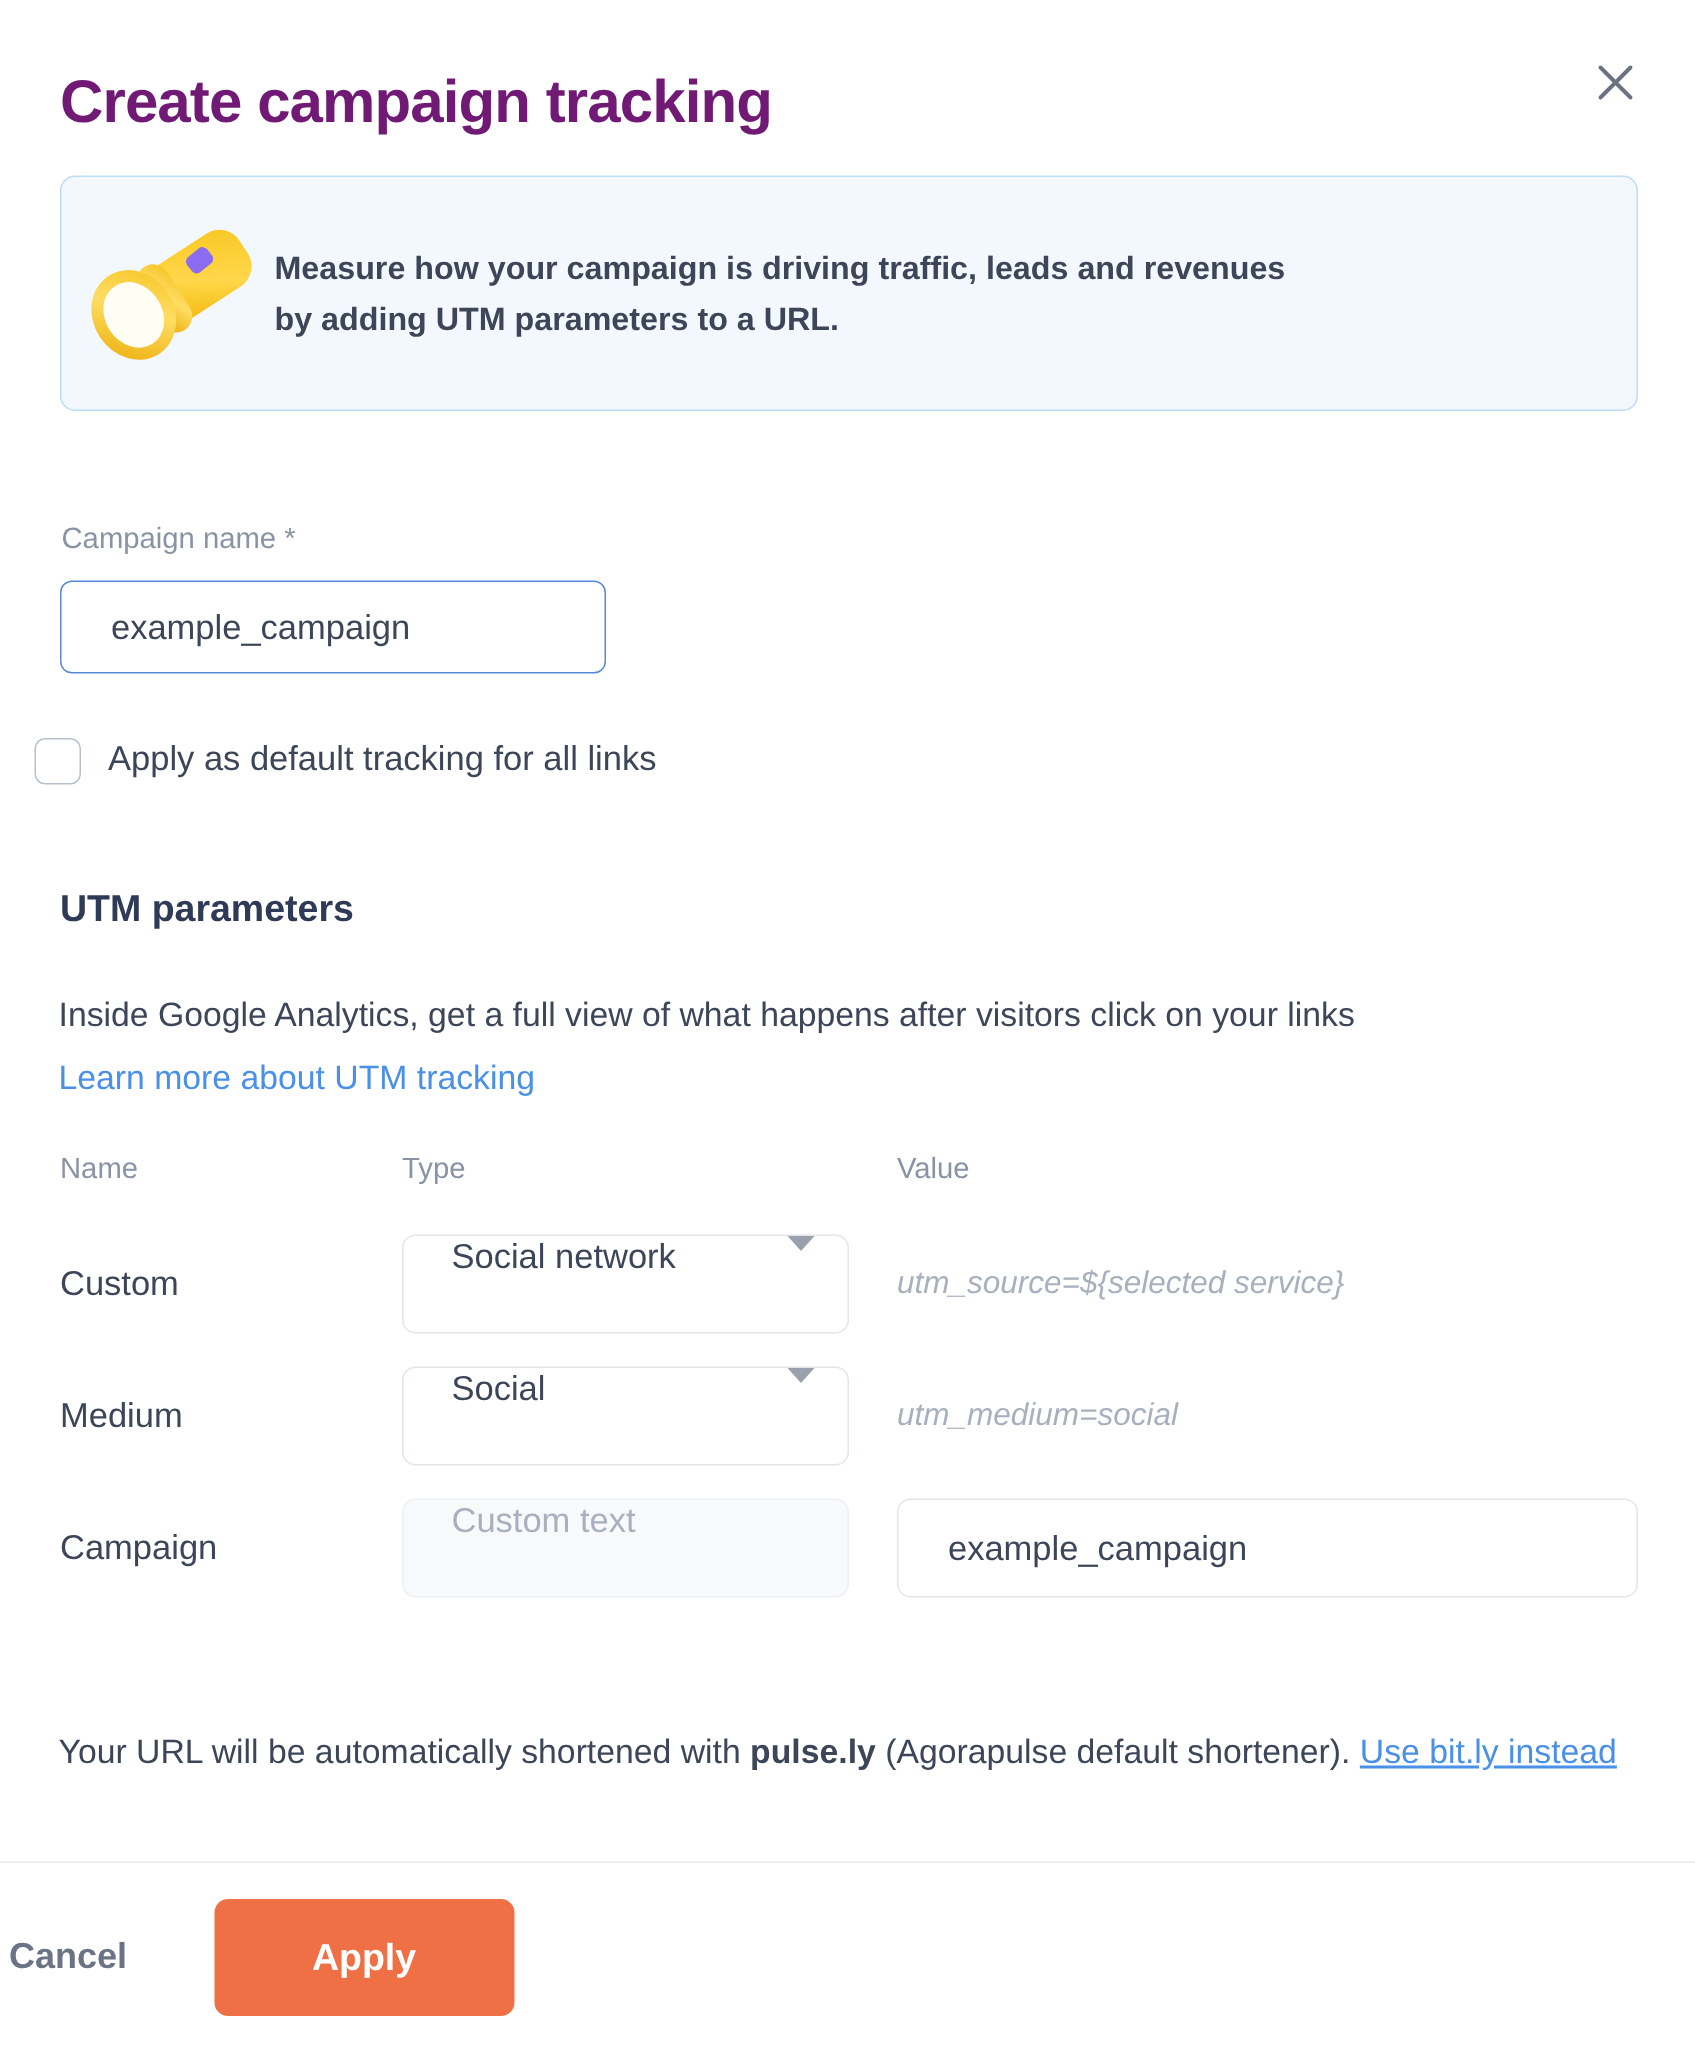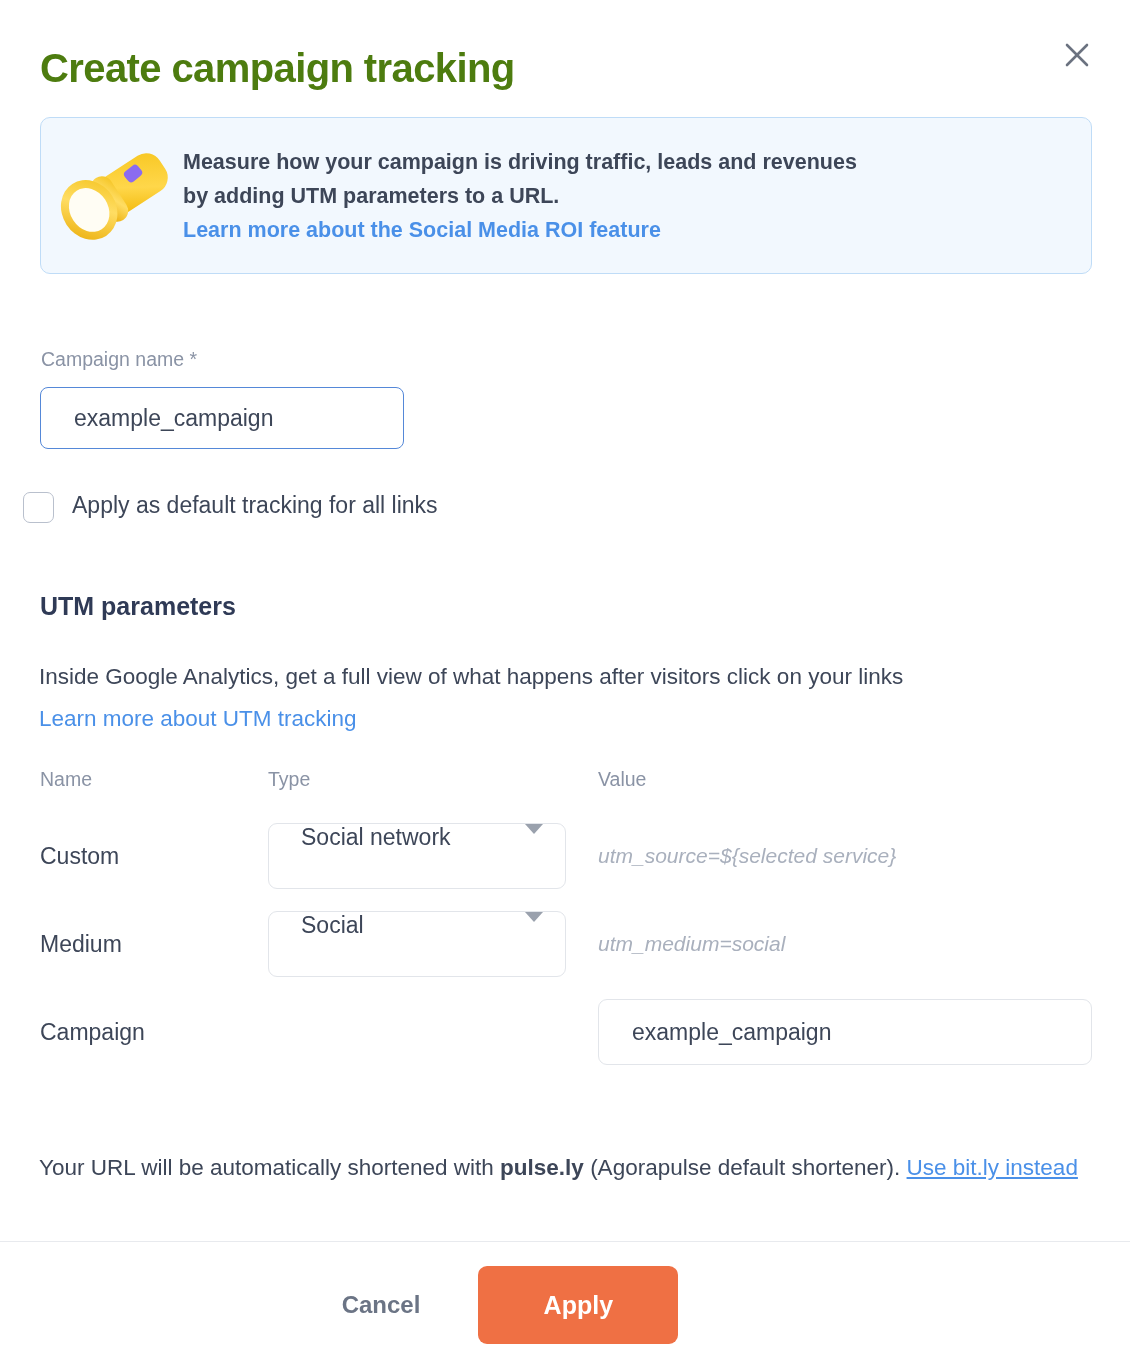--- a/index.html
+++ b/index.html
@@ -27,21 +27,21 @@
   }
   .close-btn svg { display:block; }
 
   
   .dialog-title {
     position: absolute;
     left: 40px; top: 46px;
     font-size: 40px;
     font-weight: 700;
     letter-spacing: -0.6px;
-    color: #4d7c0f;
+    color: #701a75;
     margin: 0;
     line-height: 1.1;
   }
 
   
   .info-banner {
     position: absolute;
     left: 40px; top: 117px;
     width: 1052px;
     height: 157px;
@@ -256,21 +256,21 @@
     height: 1px;
     background: #e8eaee;
   }
   .footer {
     position: absolute;
     left: 0; top: 1242px;
     width: 1052px;
     height: 126px;
     display: flex;
     align-items: center;
-    justify-content: center;
+    justify-content: flex-start;
     padding-right: 38px;
   }
   .btn-cancel {
     background: none;
     border: none;
     font-family: "Liberation Sans", sans-serif;
     font-size: 24px;
     font-weight: 700;
     color: #6b7485;
     cursor: pointer;
@@ -329,21 +329,20 @@
 
       <g transform="rotate(-33 44 60)">
         <ellipse cx="30" cy="58" rx="27" ry="31" fill="url(#ringGrad)"></ellipse>
         <ellipse cx="30" cy="58" rx="19" ry="23" fill="#fffdf4"></ellipse>
       </g>
     </svg>
   </div>
   <div class="banner-text">
     <span>Measure how your campaign is driving traffic, leads and revenues</span><br>
     <span>by adding UTM parameters to a URL.</span><br>
-    <a class="banner-link">Learn more about the Social Media ROI feature</a>
   </div>
 </div>
 
 <label class="field-label">Campaign name *</label>
 <input class="campaign-name-input" autofocus="" value="example_campaign" style="">
 
 <div class="checkbox-row">
   <span class="checkbox-box"></span>
   <span class="checkbox-label">Apply as default tracking for all links</span>
 </div>
@@ -380,20 +379,25 @@
         <span class="caret"></span>
       </div>
     </div>
     <div class="row-value">
       <span class="value-hint">utm_medium=social</span>
     </div>
   </div>
 
   <div class="utm-row">
     <span class="row-name">Campaign</span>
+    <div class="row-type">
+      <div class="select-box disabled">
+        <span class="select-text">Custom text</span>
+      </div>
+    </div>
     <div class="row-value">
       <input class="value-input" value="example_campaign" style="">
     </div>
   </div>
 </div>
 
 <p class="shortener-note">
   <span>Your URL will be automatically shortened with </span><b>pulse.ly</b><span> (Agorapulse default shortener). </span><a class="shortener-link">Use bit.ly instead</a>
 </p>
 

